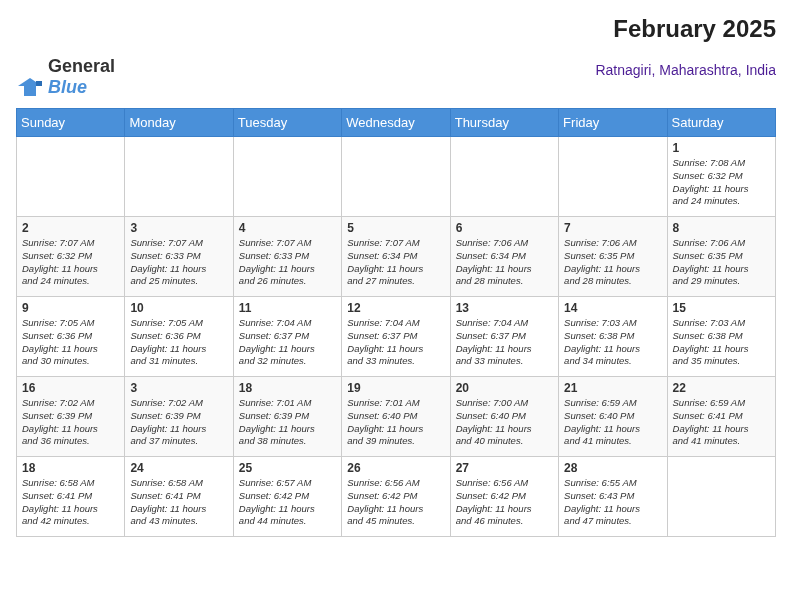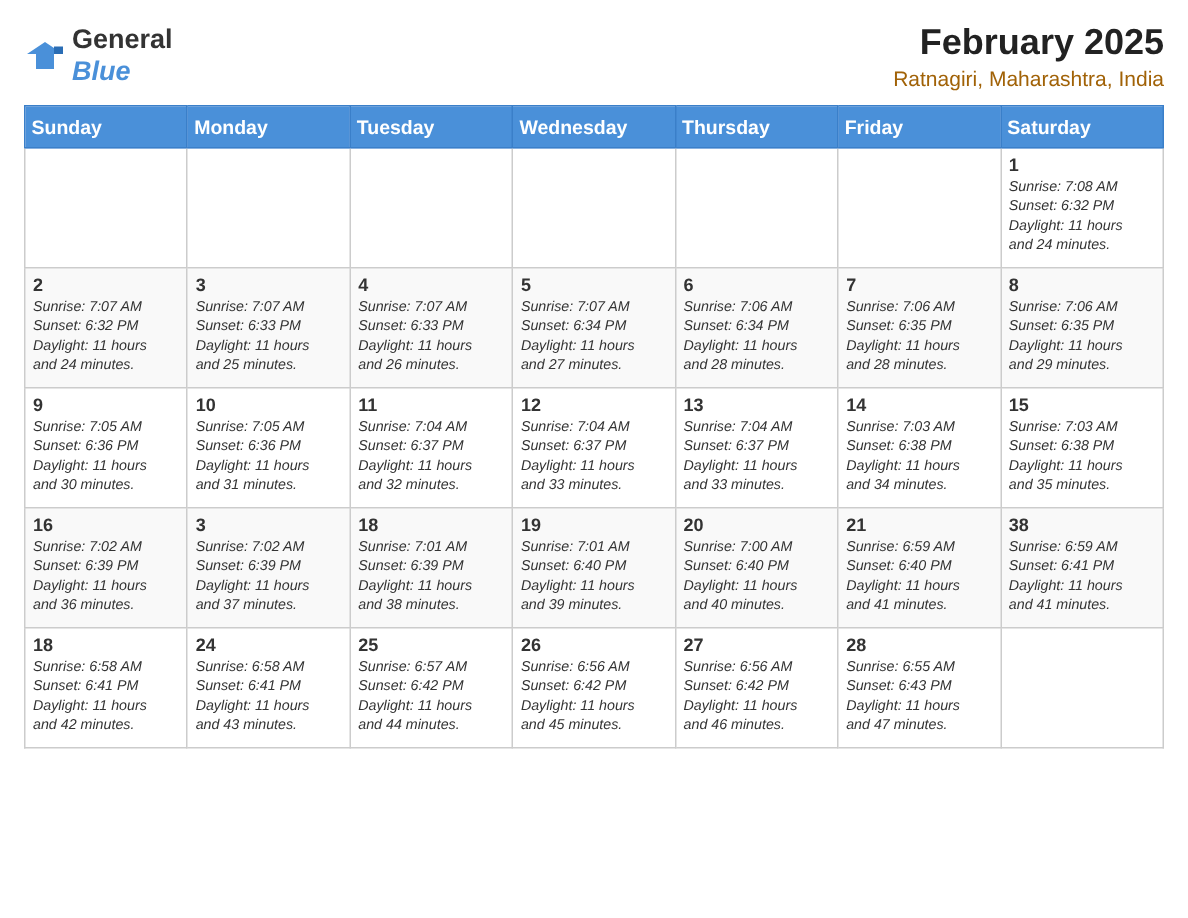--- a/index.html
+++ b/index.html
@@ -11,22 +11,23 @@
       padding: 16px;
     }
     .header-area {
       display: flex;
       justify-content: space-between;
       align-items: flex-start;
       margin-bottom: 10px;
     }
     .logo {
       display: flex;
-      align-items: center;
+      align-items: flex-end;
       gap: 4px;
+      margin-top: 40px;
     }
     .logo-text-general {
       font-size: 18px;
       font-weight: bold;
       color: #333;
     }
     .logo-text-blue {
       font-size: 18px;
       font-weight: bold;
       color: #4a90d9;
@@ -40,33 +41,33 @@
       text-align: right;
     }
     .main-title {
       font-size: 24px;
       font-weight: bold;
       color: #222;
       line-height: 1.1;
     }
     .subtitle {
       font-size: 14px;
-      color: #a16207;
-      margin-top: 2px;
+      color: #4c1d95;
+      margin-top: 20px;
     }
     .calendar-table {
       width: 100%;
       border-collapse: collapse;
       border: 1px solid #ccc;
     }
     .calendar-table th {
       background-color: #4a90d9;
       color: #fff;
       font-size: 13px;
-      font-weight: bold;
+      font-weight: normal;
       padding: 6px 4px;
       text-align: left;
       border: 1px solid #3a7fc9;
     }
     .calendar-table td {
       border: 1px solid #ccc;
       vertical-align: top;
       padding: 4px 5px;
       width: 108px;
       min-height: 80px;
@@ -284,21 +285,21 @@
 and 40 minutes.</div>
         </td>
         <td>
           <span class="day-number">21</span>
           <div class="day-info" style="white-space: pre-line;">Sunrise: 6:59 AM
 Sunset: 6:40 PM
 Daylight: 11 hours
 and 41 minutes.</div>
         </td>
         <td>
-          <span class="day-number">38</span>
+          <span class="day-number">22</span>
           <div class="day-info" style="white-space: pre-line;">Sunrise: 6:59 AM
 Sunset: 6:41 PM
 Daylight: 11 hours
 and 41 minutes.</div>
         </td>
       </tr>
       <tr>
         <td>
           <span class="day-number">18</span>
           <div class="day-info" style="white-space: pre-line;">Sunrise: 6:58 AM

